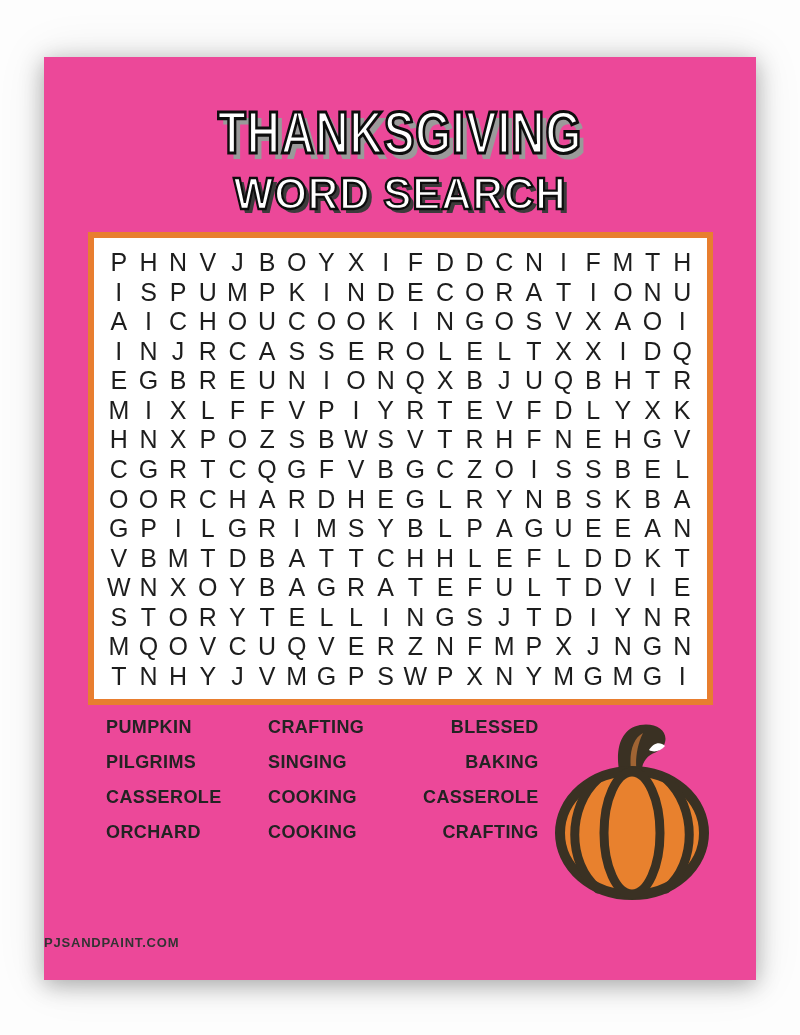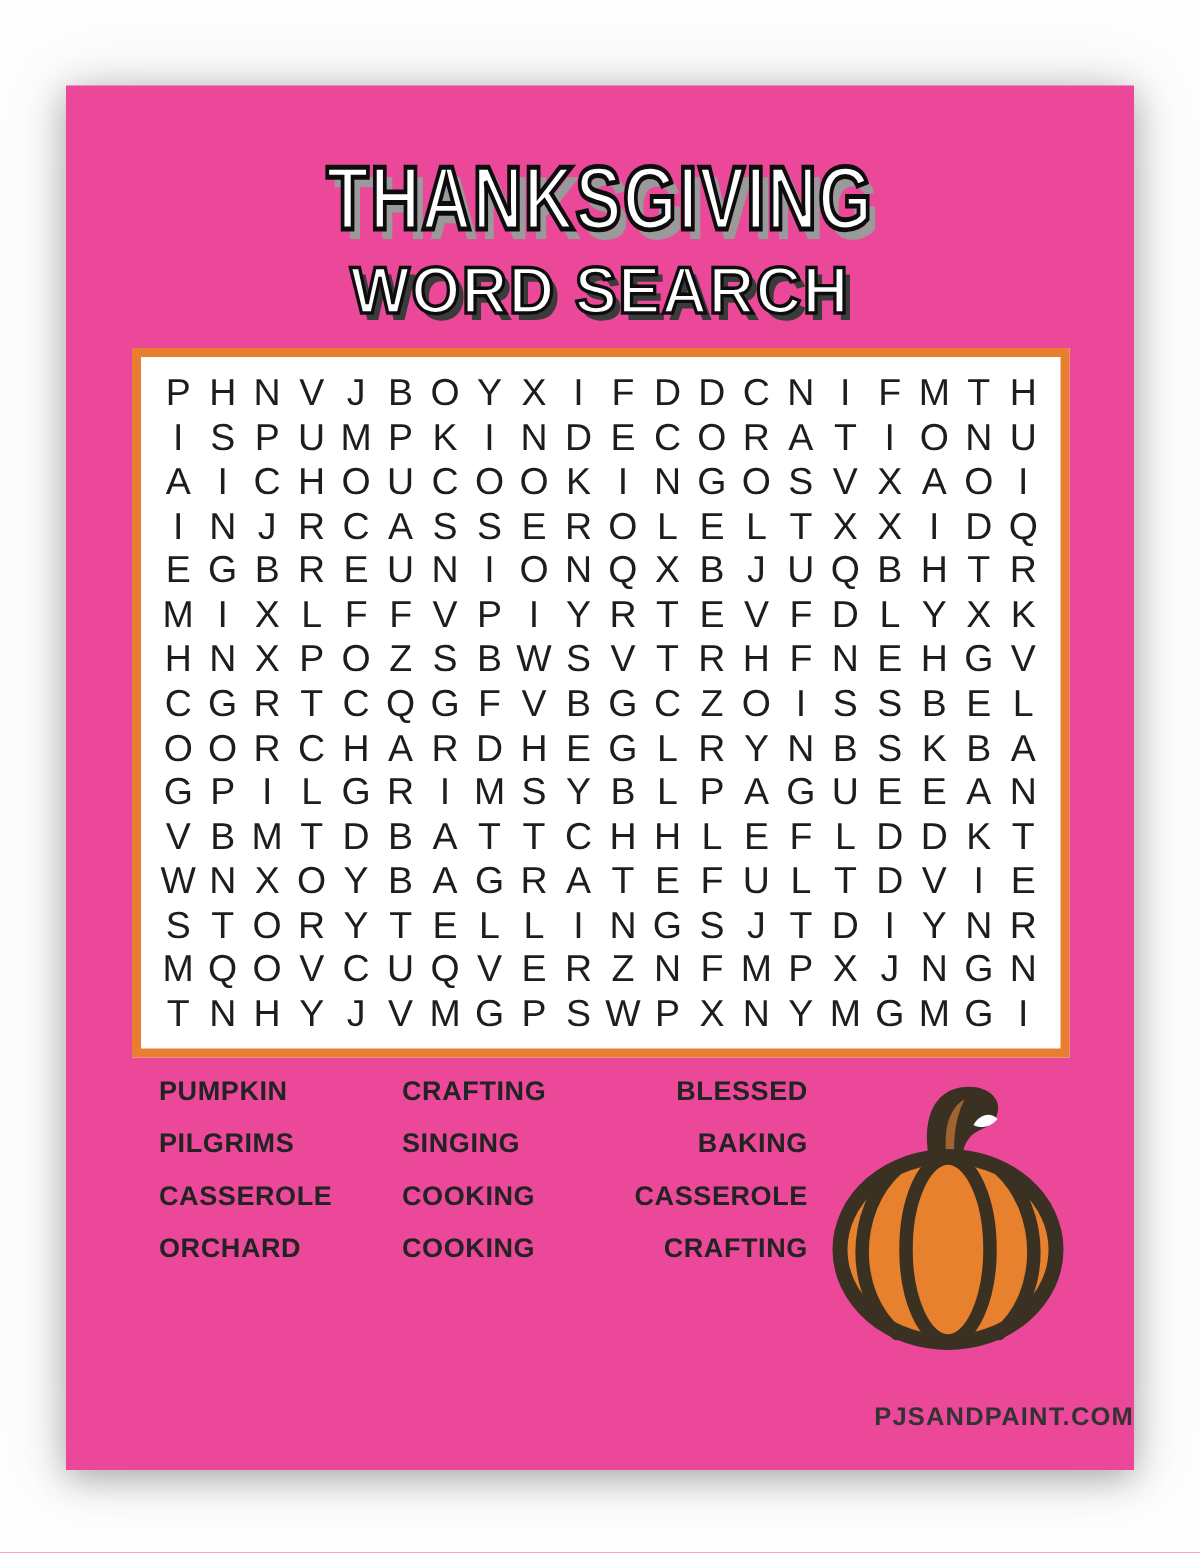--- a/index.html
+++ b/index.html
@@ -84,22 +84,22 @@
   
   .pumpkin{
     position:absolute;
     left:498px;top:660px;
     width:180px;height:185px;
   }
   
   .footer{
     position:absolute;
     top:878px;left:0;width:100%;
-    text-align:right;
-    font-size:17px;
+    text-align:left;
+    font-size:13px;
     font-weight:bold;
     letter-spacing:0.8px;
     color:#333333;
   }
 </style>
 </head>
 <body>
 
 <div class="sheet">
 

